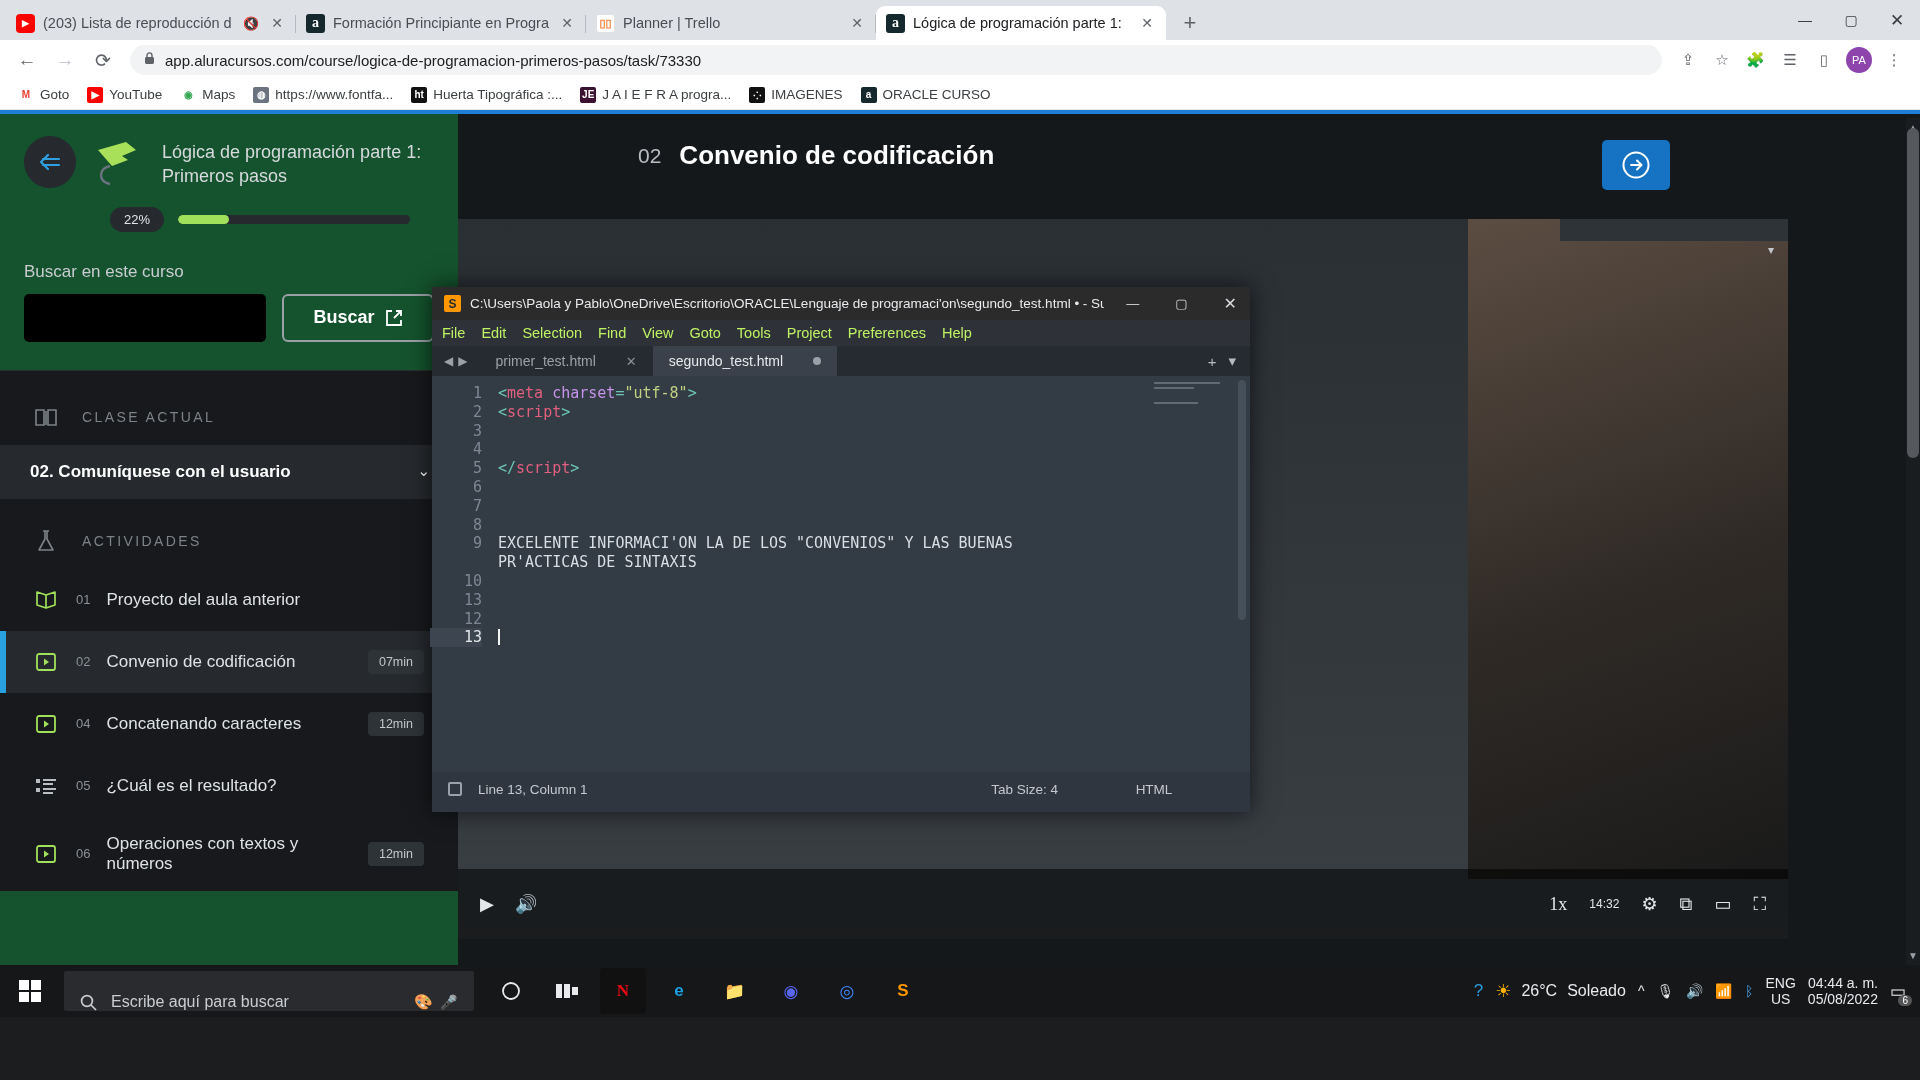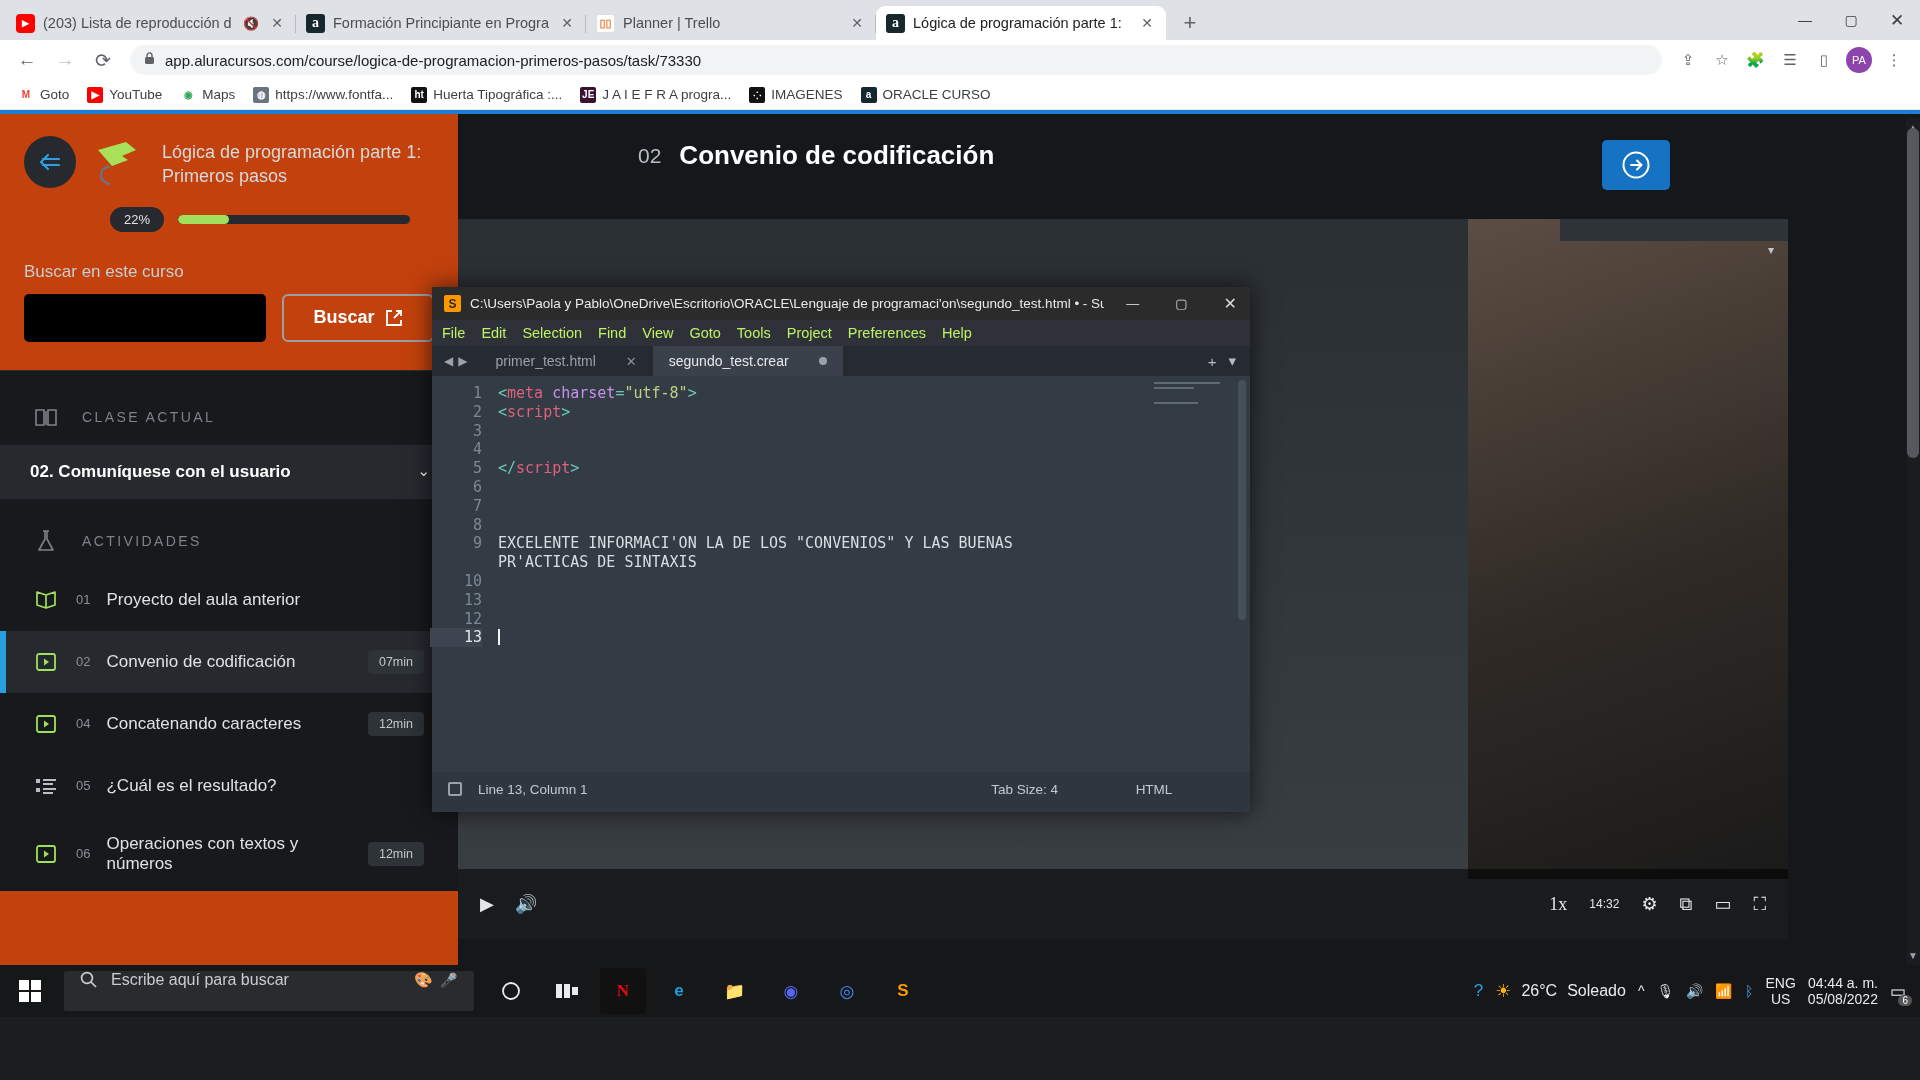--- a/index.html
+++ b/index.html
@@ -67,21 +67,21 @@
   .bm { display:flex; align-items:center; gap:6px; padding:3px 8px; font-size:13.5px; color:#3c4043;
         white-space:nowrap; }
   .bm-ico { width:16px; height:16px; flex:0 0 16px; display:flex; align-items:center;
             justify-content:center; font-size:10px; font-weight:bold; border-radius:2px; color:#fff; }
 
   
   .page { position:relative; width:1920px; height:907px; background:#15181b; overflow:hidden; }
   .bluebar { height:4px; background:#1e7fd6; width:100%; }
 
   
-  .sidebar { position:absolute; left:0; top:4px; width:458px; bottom:0; background:#c2410c; }
+  .sidebar { position:absolute; left:0; top:4px; width:458px; bottom:0; background:#14532d; }
   .sb-head { padding:22px 24px 0 24px; display:flex; align-items:flex-start; gap:16px;}
   .collapse-btn{ width:52px; height:52px; border-radius:50%; background:#26292d;
      display:flex; align-items:center; justify-content:center; flex:0 0 52px;}
   .sb-logo { width:54px; height:52px; flex:0 0 54px; position:relative; }
   .sb-title { color:#d7dadd; font-size:18px; line-height:1.35; padding-top:4px;}
   .progress-row { display:flex; align-items:center; gap:14px; padding:18px 24px 0 110px;}
   .pct { background:#26292d; color:#e2e5e8; font-size:13px; padding:5px 14px; border-radius:20px;}
   .bar { flex:1 1 auto; height:9px; background:#26292d; border-radius:6px; overflow:hidden; margin-right:24px;}
   .bar-fill { height:100%; background:#a0e05a; border-radius:6px; }
   .search-label { color:#c9ccd0; font-size:17px; padding:30px 24px 0 24px; }
@@ -180,21 +180,21 @@
   .st-status .lbl { color:#c3c9cf; font-size:13.5px; }
   .st-status .sq { width:14px; height:14px; border:2px solid #9aa1a8; border-radius:2px; }
   .st-status .tabsize { margin-left:auto; }
   .st-status .syntax { width:160px; text-align:center; }
 
   
   .taskbar { position:absolute; left:0; bottom:0; width:1920px; height:52px; background:#161719;
      display:flex; align-items:center; }
   .tb-start { width:60px; height:52px; display:flex; align-items:center; justify-content:center;}
   .tb-search { width:410px; height:40px; background:#2a2b2e; border-radius:2px;
-     display:flex; align-items:flex-start; gap:14px; padding:0 16px; margin-left:4px;}
+     display:flex; align-items:flex-end; gap:14px; padding:0 16px; margin-left:4px;}
   .tb-search span { color:#c9ccd0; font-size:16px; }
   .tb-icons { display:flex; align-items:center; gap:10px; padding-left:14px;}
   .tb-ico { width:46px; height:46px; display:flex; align-items:center; justify-content:center;
      border-radius:4px; font-size:17px; color:#e8eaed;}
   .tb-right { margin-left:auto; display:flex; align-items:center; gap:12px; padding-right:14px;
      color:#e8eaed; font-size:14px;}
   .tb-weather{ display:flex; align-items:center; gap:10px; font-size:16px; }
   .tb-lang { text-align:center; line-height:1.15; font-size:14px;}
   .tb-clock{ text-align:right; line-height:1.15; font-size:14px;}
   .tb-badge { position:relative; }
@@ -490,21 +490,21 @@
     <div class="st-tabs">
       <div class="st-navarrows">
         <span>◀</span>
         <span>▶</span>
       </div>
       <div class="st-tab">
         <span>primer_test.html</span>
         <span class="x">✕</span>
       </div>
       <div class="st-tab active">
-        <span>segundo_test.crear</span>
+        <span>segundo_test.html</span>
         <span class="dot"></span>
       </div>
       <div class="st-tabs-right">
         <span>+</span>
         <span>▾</span>
       </div>
     </div>
     <div class="st-body">
       <div class="st-gutter" id="sublime-gutter-host">
           <div>1</div>

